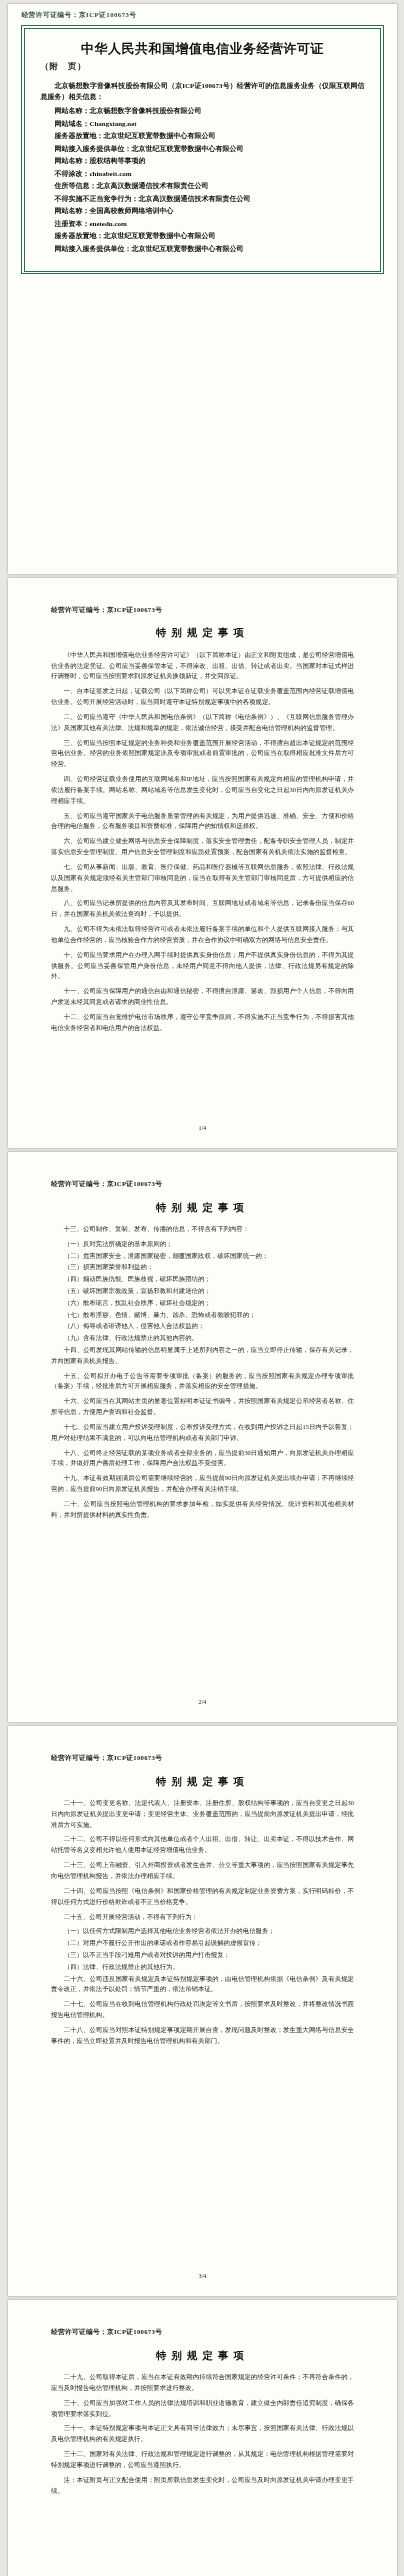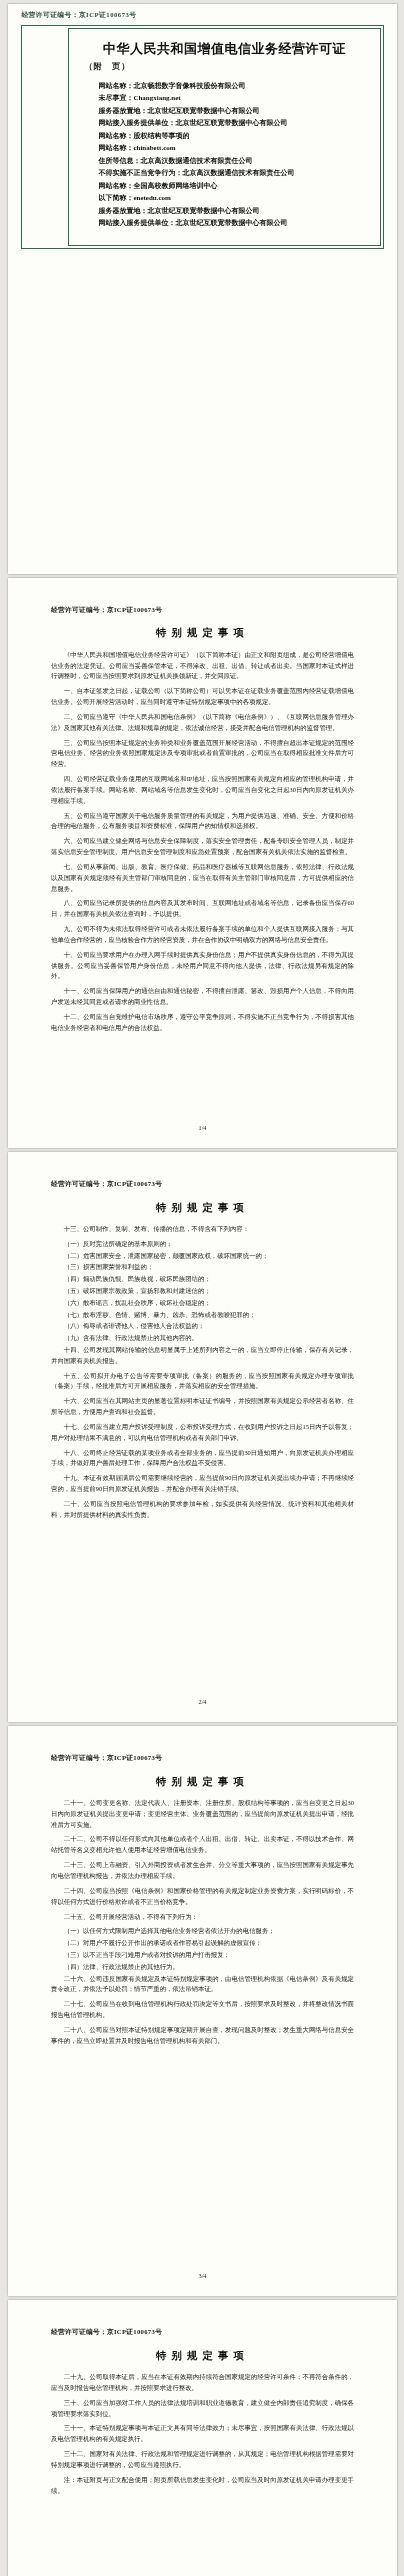--- a/index.html
+++ b/index.html
@@ -17,21 +17,21 @@
     position:relative;
     box-sizing:border-box;
     overflow:hidden;
   }
   
   .page1{padding:7.2px 13.4px;}
   .p1-header{
     font-size:6.7px;font-weight:bold;color:#2f4f43;letter-spacing:0.5px;
   }
   .frame-outer{margin-top:5.2px;border:1.5px solid #2c6a57;padding:1.5px;background:#fdfdfa;}
-  .frame-inner{border:0.5px solid #2c6a57;padding:9.3px 15.5px 14.4px;min-height:185px;margin-left:44px;}
+  .frame-inner{border:0.5px solid #2c6a57;padding:9.3px 15.5px 14.4px;min-height:185px;}
   .cert-title{
     font-size:13px;font-weight:bold;text-align:center;
     margin:2.1px 0 3.1px;letter-spacing:0.5px;color:#111;
   }
   .cert-subtitle{
     font-size:8.2px;font-weight:bold;text-align:left;
     margin:0 0 8.2px;color:#111;letter-spacing:1px;
   }
   .p1-body .para{
     margin:0 0 1.5px;font-size:7px;line-height:11px;
@@ -61,30 +61,31 @@
 
 <div class="doc">
 
   <section class="page page1">
     <div class="p1-header">经营许可证编号：京ICP证100673号</div>
     <div class="frame-outer">
       <div class="frame-inner">
         <h1 class="cert-title">中华人民共和国增值电信业务经营许可证</h1>
         <div class="cert-subtitle">（附　页）</div>
         <div class="p1-body">
+            <p class="para intro">北京畅想数字音像科技股份有限公司（京ICP证100673号）经营许可的信息服务业务（仅限互联网信息服务）相关信息：</p>
             <p class="para field">网站名称：北京畅想数字音像科技股份有限公司</p>
-            <p class="para field">未尽事宜：Changxiang.net</p>
+            <p class="para field">网站域名：Changxiang.net</p>
             <p class="para field">服务器放置地：北京世纪互联宽带数据中心有限公司</p>
             <p class="para field">网站接入服务提供单位：北京世纪互联宽带数据中心有限公司</p>
             <p class="para field">网站名称：股权结构等事项的</p>
-            <p class="para field">网站名称：chinabett.com</p>
+            <p class="para field">不得涂改：chinabett.com</p>
             <p class="para field">住所等信息：北京高汉数据通信技术有限责任公司</p>
             <p class="para field">不得实施不正当竞争行为：北京高汉数据通信技术有限责任公司</p>
             <p class="para field">网站名称：全国高校教师网络培训中心</p>
-            <p class="para field">以下简称：enetedu.com</p>
+            <p class="para field">注册资本：enetedu.com</p>
             <p class="para field">服务器放置地：北京世纪互联宽带数据中心有限公司</p>
             <p class="para field">网站接入服务提供单位：北京世纪互联宽带数据中心有限公司</p>
           </div>
       </div>
     </div>
   </section>
 
   <section class="page sp">
     <div class="sp-header">经营许可证编号：京ICP证100673号</div>
     <h2 class="sp-title">特别规定事项</h2>

